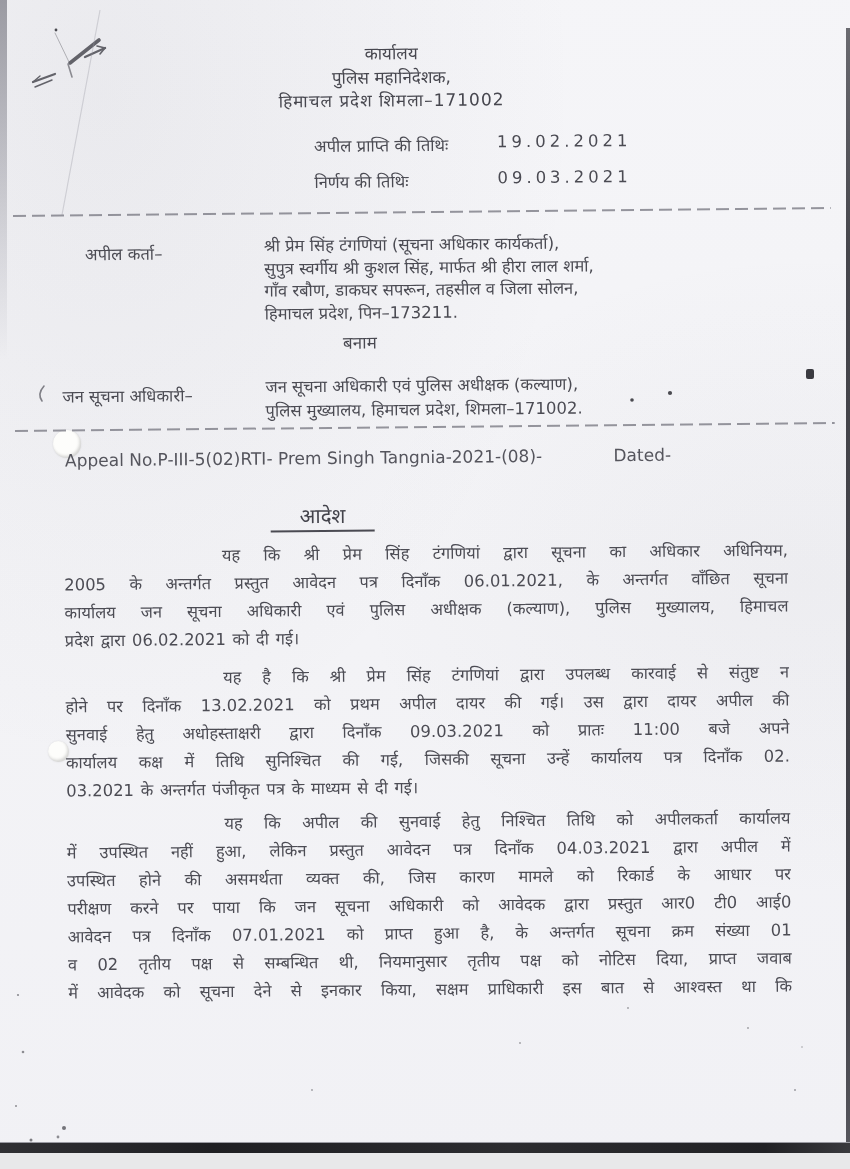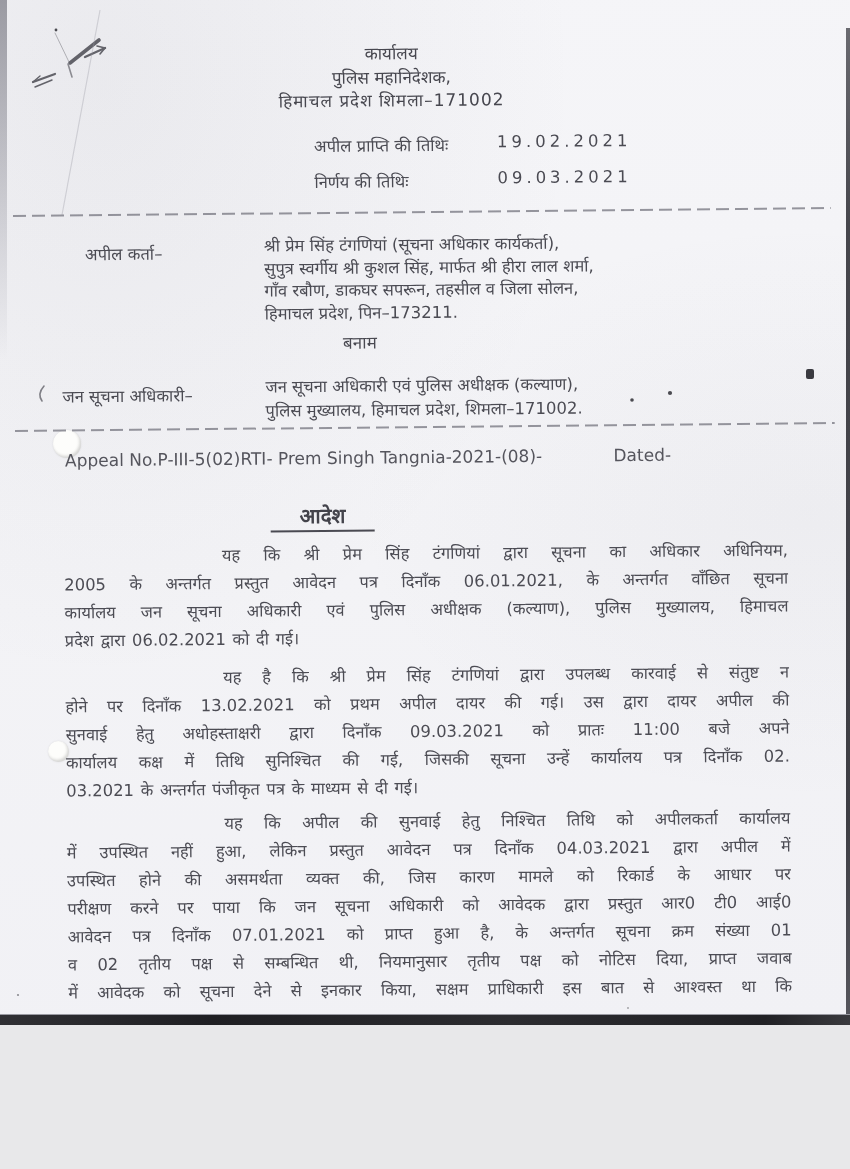--- a/index.html
+++ b/index.html
@@ -1,18 +1,18 @@
 <!DOCTYPE html>
 <html><head>
 <meta charset="utf-8">
 <style>
   html,body { margin:0; padding:0; background:#e8e8ea; }
   * { box-sizing:border-box; }
   .page {
-    position:relative; width:850px; height:1025px; overflow:hidden;
+    position:relative; width:850px; height:1153px; overflow:hidden;
     background:
       radial-gradient(ellipse at 12% 8%, rgba(90,90,105,0.07), transparent 45%),
       radial-gradient(ellipse at 95% 50%, rgba(120,120,135,0.05), transparent 40%),
       linear-gradient(176deg, #f5f5f8 0%, #f3f3f6 55%, #f1f1f5 100%);
     font-family:"DejaVu Sans","Liberation Sans",sans-serif;
     color:#4e4e56;
   }
   
   .edge-left   { position:absolute; left:0; top:0; width:7px; height:360px;
                  background:linear-gradient(to bottom, rgba(110,110,120,0.65), rgba(150,150,160,0.25) 70%, transparent); }
@@ -44,21 +44,21 @@
   .party-lines { font-size:16.5px; color:#4b4b53; }
   .party-lines div { white-space:nowrap; }
   .app-label { left:88px; top:239px; }
   .app-lines { left:267px; top:234px; width:480px; line-height:22.6px; }
   .versus { left:312px; top:330px; width:100px; text-align:center; font-size:17px; color:#4a4a52; }
   .res-label { left:64px; top:381px; }
   .res-lines { left:267px; top:374px; width:490px; line-height:23.5px; }
   .appeal-row { left:66px; top:447px; width:606px; display:flex; justify-content:space-between;
                 font-size:17px; color:#55555d; white-space:nowrap; }
   .order-heading { left:271px; top:500px; width:104px; text-align:center; font-size:20.5px;
-                   font-weight:bold; color:#43434b; border-bottom:2px solid #4a4a52; padding-bottom:1px; }
+                   font-weight:normal; color:#43434b; border-bottom:2px solid #4a4a52; padding-bottom:1px; }
   .para { left:64px; width:724px; font-size:16.4px; color:#4c4c54; }
   .p1 { top:540px; } .p2 { top:662px; } .p3 { top:808px; }
   .pline { height:28px; line-height:28px; text-align:justify; text-align-last:justify;
            overflow:hidden; white-space:normal; word-spacing:1.5px; }
   .pline.first { padding-left:158px; }
   .pline.last  { text-align-last:left; }
   
   .marks { position:absolute; inset:0; pointer-events:none; }
 </style>
 </head>

